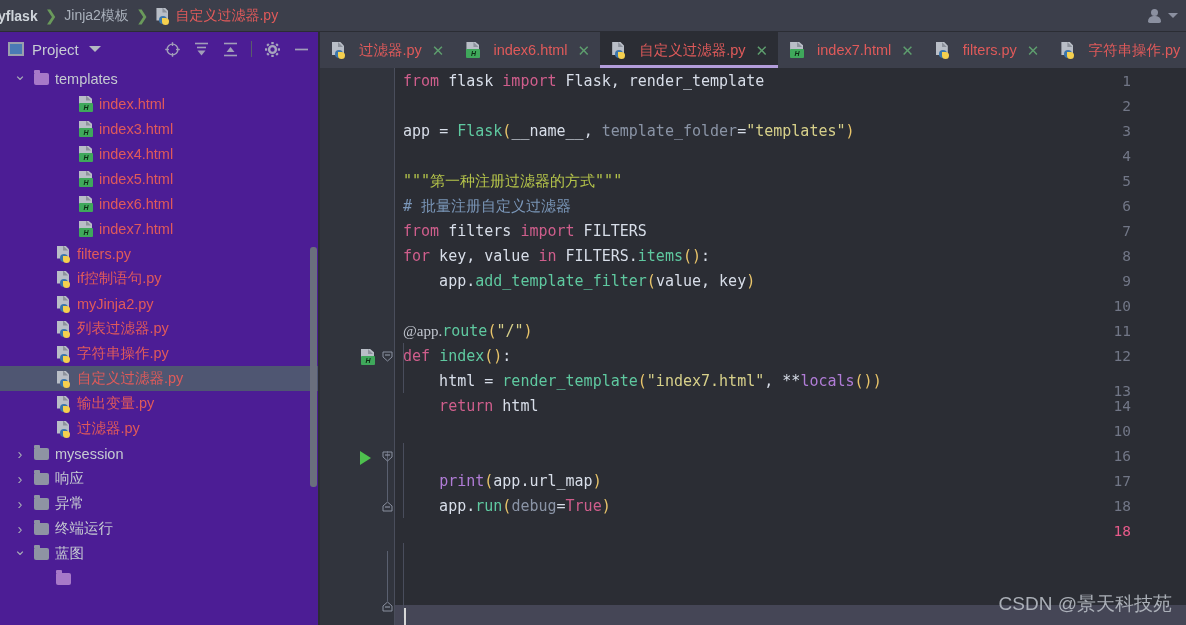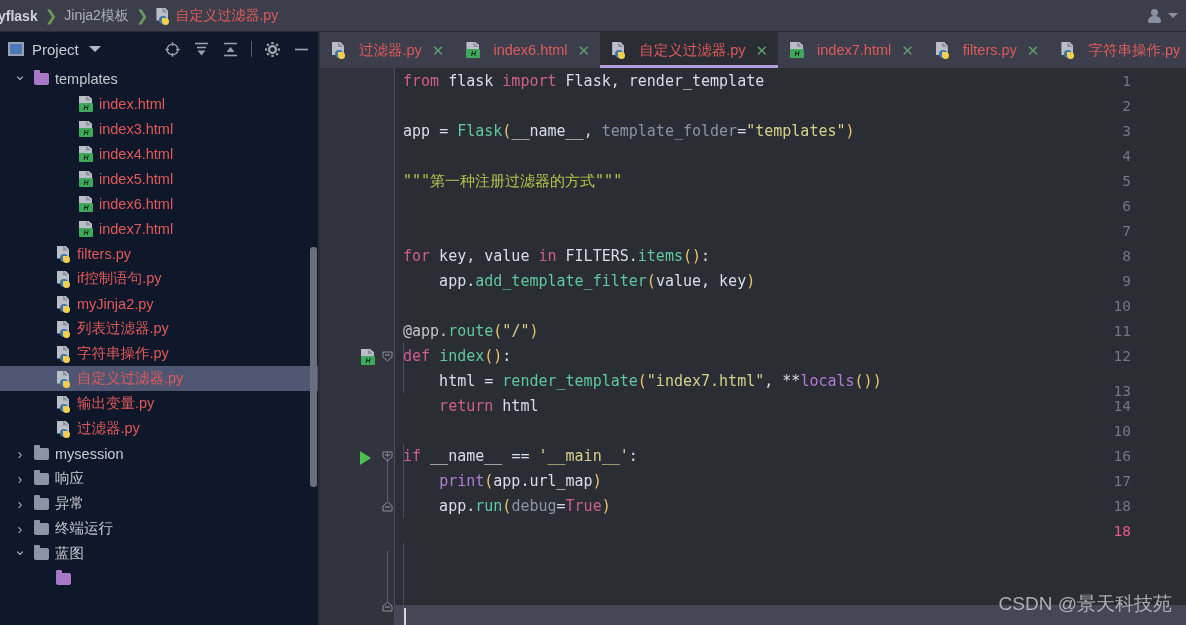--- a/index.html
+++ b/index.html
@@ -28,21 +28,21 @@
   .crumb.first { color:#cfd4da; font-weight:bold; margin-left:-8px; }
   .crumb-sep { color:#6a9a5b; font-size:15px; padding:0 1px; }
   .crumb.file { color:#e05a5a; }
   .topbar-right { margin-left:auto; display:flex; align-items:center; gap:3px; padding-right:8px; }
   .user-icon { width:18px; height:16px; position:relative; }
   .user-icon .head { position:absolute; left:4px; top:1px; width:7px; height:7px; border-radius:50%; background:#8b90a0; }
   .user-icon .body { position:absolute; left:1px; top:8px; width:13px; height:7px; border-radius:6px 6px 2px 2px; background:#8b90a0; }
   .chev-dn { width:0;height:0;border-left:5px solid transparent;border-right:5px solid transparent;border-top:5px solid #8b90a0; }
 
   
-  .sidebar { position:absolute; left:0; top:32px; width:320px; height:593px; background:#0f172a; }
+  .sidebar { position:absolute; left:0; top:32px; width:320px; height:593px; background:#4c1d95; }
   .sb-header { height:34px; display:flex; align-items:center; padding:0 8px; gap:0px; }
   .sb-title { display:flex; align-items:center; gap:8px; font-size:15px; color:#c8cdd4; }
   .proj-icon { width:16px;height:14px;border:2px solid #9aa0ad;background:#4a7ab5; }
   .sb-caret { width:0;height:0;border-left:6px solid transparent;border-right:6px solid transparent;border-top:6px solid #b4b9c2;margin-left:10px; }
   .sb-tools { margin-left:auto; display:flex; align-items:center; gap:12px; padding-right:2px; }
   .ti { width:17px; height:17px; position:relative; opacity:.85; }
   .ti svg { display:block; }
   .sb-divider { width:1px; height:16px; background:#595d6b; }
 
   .tree { position:absolute; top:34px; left:0; right:0; bottom:0; overflow:hidden; }
@@ -107,21 +107,21 @@
   
   .kw  { color:#cf5e8c; }       
   .id  { color:#d8dee9; }       
   .fn  { color:#5fc9a0; }       
   .str { color:#d7d08a; }
   .par { color:#e8c46a; }       
   .cm  { color:#7a96b8; }       
   .doc { color:#b5c44a; }       
   .prm { color:#8a94a6; }       
   .bi  { color:#b07cd6; }       
-  .dec { color:#c0c5ce; }
+  .dec { color:#c0c5ce;font-family:Liberation Serif, serif; }
   .op  { color:#d8dee9; }
 
   .watermark { position:absolute; right:14px; bottom:8px; font-size:19px; color:#b7bcc4; opacity:.9; }
 </style>
 </head>
 <body>
 
 <div class="app">
 
   <div class="topbar">
@@ -497,29 +497,30 @@
 
       <div class="foldline" style="top:383px; height:50px;"></div>
       <div class="foldline" style="top:483px; height:50px;"></div>
 
       <div class="codelines" id="codelines">
           <div class="cl" style="top: 1px;"><span class="kw">from</span><span class="id">&nbsp;flask&nbsp;</span><span class="kw">import</span><span class="id">&nbsp;Flask,&nbsp;render_template</span></div>
           <div class="cl" style="top: 26px;"></div>
           <div class="cl" style="top: 51px; text-align: right;"><span class="id">app&nbsp;</span><span class="op">=&nbsp;</span><span class="fn">Flask</span><span class="par">(</span><span class="id">__name__</span><span class="op">,&nbsp;</span><span class="prm">template_folder</span><span class="op">=</span><span class="str">"templates"</span><span class="par">)</span></div>
           <div class="cl" style="top: 76px;"></div>
           <div class="cl" style="top: 101px;"><span class="doc">"""第一种注册过滤器的方式"""</span></div>
+          <div class="cl" style="top: 126px;"><span class="cm">#&nbsp;批量注册自定义过滤器</span></div>
+          <div class="cl" style="top: 151px;"><span class="kw">from</span><span class="id">&nbsp;filters&nbsp;</span><span class="kw">import</span><span class="id">&nbsp;FILTERS</span></div>
           <div class="cl" style="top: 176px;"><span class="kw">for</span><span class="id">&nbsp;key,&nbsp;value&nbsp;</span><span class="kw">in</span><span class="id">&nbsp;FILTERS.</span><span class="fn">items</span><span class="par">()</span><span class="op">:</span></div>
           <div class="cl" style="top: 201px;"><span class="id">&nbsp;&nbsp;&nbsp;&nbsp;app.</span><span class="fn">add_template_filter</span><span class="par">(</span><span class="id">value,&nbsp;key</span><span class="par">)</span></div>
           <div class="cl" style="top: 226px;"></div>
           <div class="cl" style="top: 251px;"><span class="dec">@app.</span><span class="fn">route</span><span class="par">(</span><span class="str">"</span><span class="str">/</span><span class="str">"</span><span class="par">)</span></div>
           <div class="cl" style="top: 276px;"><span class="kw">def&nbsp;</span><span class="fn">index</span><span class="par">()</span><span class="op">:</span></div>
           <div class="cl" style="top: 301px;"><span class="id">&nbsp;&nbsp;&nbsp;&nbsp;html&nbsp;</span><span class="op">=&nbsp;</span><span class="fn">render_template</span><span class="par">(</span><span class="str">"index7.html"</span><span class="op">,&nbsp;</span><span class="op">**</span><span class="bi">locals</span><span class="par">()</span><span class="par">)</span></div>
           <div class="cl" style="top: 326px;"><span class="kw">&nbsp;&nbsp;&nbsp;&nbsp;return</span><span class="id">&nbsp;html</span></div>
           <div class="cl" style="top: 351px;"></div>
-          <div class="cl" style="top: 376px;"><span class="kw">if</span><span class="id">&nbsp;__name__&nbsp;</span><span class="op">==&nbsp;</span><span class="str">'__main__'</span><span class="op">:</span></div>
           <div class="cl" style="top: 401px;"><span>&nbsp;&nbsp;&nbsp;&nbsp;</span><span class="bi">print</span><span class="par">(</span><span class="id">app.url_map</span><span class="par">)</span></div>
           <div class="cl" style="top: 426px;"><span class="id">&nbsp;&nbsp;&nbsp;&nbsp;app.</span><span class="fn">run</span><span class="par">(</span><span class="prm">debug</span><span class="op">=</span><span class="kw">True</span><span class="par">)</span></div>
           <div class="cl" style="top: 451px;"></div>
         </div>
       <div id="gutterdeco">
           <div class="lnum" style="top: 1px; line-height: 25px;">1</div>
           <div class="lnum" style="top: 26px; line-height: 25px;">2</div>
           <div class="lnum" style="top: 51px; line-height: 25px;">3</div>
           <div class="lnum" style="top: 76px; line-height: 25px;">4</div>
           <div class="lnum" style="top: 101px; line-height: 25px;">5</div>

